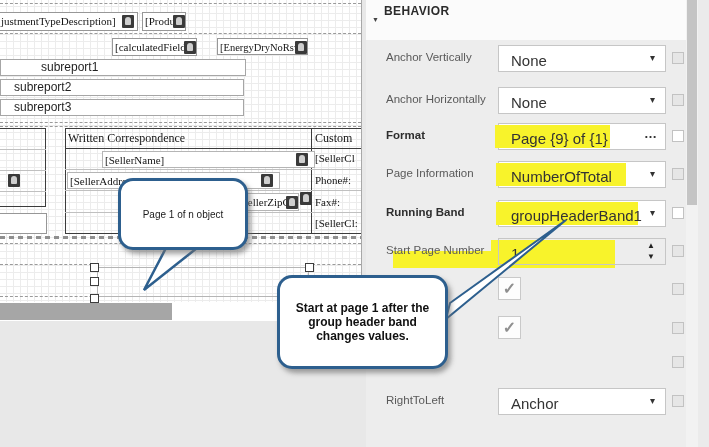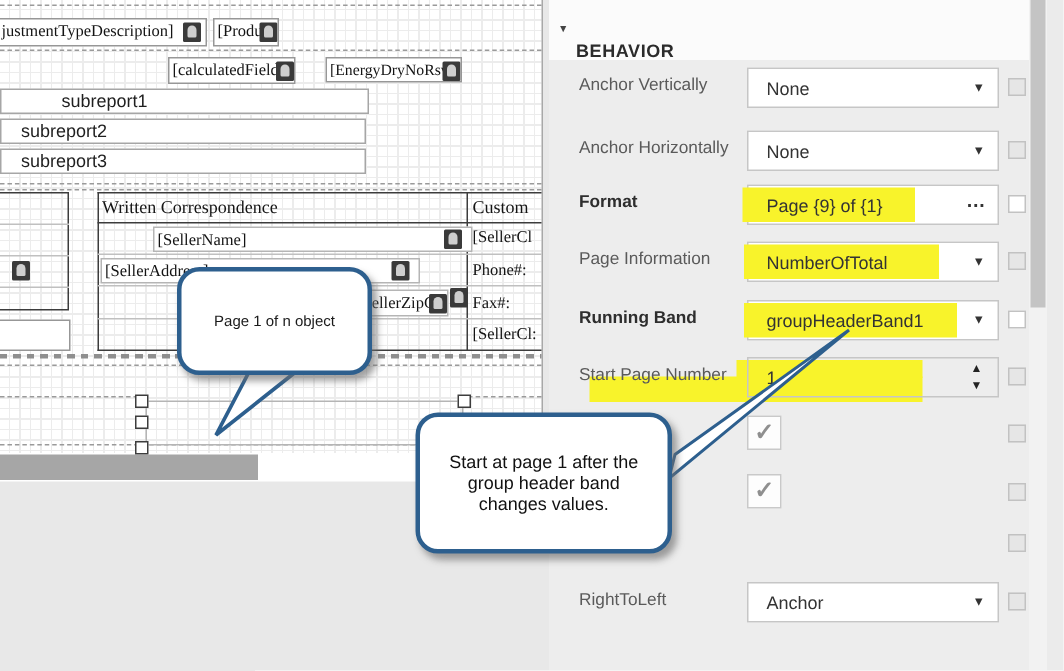--- a/index.html
+++ b/index.html
@@ -45,21 +45,21 @@
   #panel{position:absolute;left:366px;top:0;width:320px;height:447px;background:#ededed;z-index:10;}
   .sect-head{position:absolute;left:0;width:320px;background:#fbfbfb;z-index:11;}
   .sect-title{position:absolute;left:18px;font-size:12px;font-weight:bold;color:#2b2b2b;letter-spacing:.4px;}
   .sect-caret{position:absolute;left:6px;font-size:7px;color:#444;}
   .prow{position:absolute;left:0;width:320px;height:27px;z-index:12;}
   .plabel{position:absolute;left:20px;top:6px;font-size:11.5px;color:#5a5a5a;white-space:nowrap;}
   .plabel.bold{font-weight:bold;color:#2e2e2e;}
   .pctrl{position:absolute;left:132px;top:0;width:168px;height:27px;background:#fff;
          border:1px solid #c6c6c6;box-sizing:border-box;}
   .pctrl.clear{background:transparent;}
-  .pval{position:absolute;left:12px;top:6px;font-size:12px;color:#333;white-space:nowrap;z-index:3;}
+  .pval{position:absolute;left:12px;top:6px;font-size:15px;color:#333;white-space:nowrap;z-index:3;}
   .hl{position:absolute;top:1px;bottom:1px;left:-3px;background:#f8f32b;z-index:1;}
   .dd-arrow{position:absolute;right:10px;top:6px;font-size:10px;color:#333;z-index:3;}
   .ellipsis{position:absolute;right:8px;top:2px;font-size:13px;font-weight:bold;color:#333;z-index:3;}
   .spin{position:absolute;right:8px;top:2px;width:12px;height:22px;z-index:3;}
   .spin i{position:absolute;left:0;width:12px;height:10px;font-style:normal;font-size:8px;
           color:#222;text-align:center;line-height:10px;}
   .bigcheck{position:absolute;left:132px;top:0;width:23px;height:23px;background:#fdfdfd;
             border:1px solid #c9c9c9;box-sizing:border-box;text-align:center;}
   .bigcheck span{font-size:16px;font-weight:bold;color:#8f8f8f;line-height:21px;}
   .minicheck{position:absolute;left:306px;width:12px;height:12px;border:1px solid #c2c2c2;
@@ -183,21 +183,21 @@
     <div id="sel-rect"></div>
     <span class="handle" style="left:90px;top:263px;"></span>
     <span class="handle" style="left:90px;top:277px;"></span>
     <span class="handle" style="left:90px;top:294px;"></span>
     <span class="handle" style="left:305px;top:263px;"></span>
   </div>
 
   <div id="panel">
     <div class="sect-head" style="top:0;height:40px;">
       <span class="sect-caret" style="top:16px;">▼</span>
-      <span class="sect-title" style="top:27px;">BEHAVIOR</span>
+      <span class="sect-title" style="top:4px;">BEHAVIOR</span>
     </div>
 
     <div class="prow" style="top:45px;">
       <span class="plabel">Anchor Vertically</span>
       <div class="pctrl">
         <span class="pval">None</span>
         <span class="dd-arrow">▾</span>
       </div>
       <span class="minicheck" style="top:7px;"></span>
     </div>
@@ -288,17 +288,17 @@
   <div id="right-strip"></div>
 
   <svg id="overlay-svg">
     <polygon points="166,248 197,248 144,290" fill="#ffffff" stroke="#2d5f8e" stroke-width="2.5"></polygon>
     <polygon points="566,220 450,303 446,319" fill="#ffffff" stroke="#2d5f8e" stroke-width="2"></polygon>
   </svg>
 
   <div class="balloon" style="left:118px;top:178px;width:130px;height:72px;font-size:10px;color:#1a1a1a;">
     <span>Page 1 of n object</span>
   </div>
-  <div class="balloon" style="left:277px;top:275px;width:171px;height:94px;font-size:12px;font-weight:normal;color:#111;padding:4px 12px;">
+  <div class="balloon" style="left:277px;top:275px;width:171px;height:94px;font-size:12px;font-weight:bold;color:#111;padding:4px 12px;">
     <span>Start at page 1 after the group header band changes values.</span>
   </div>
 
 </div>
 
 </body></html>

